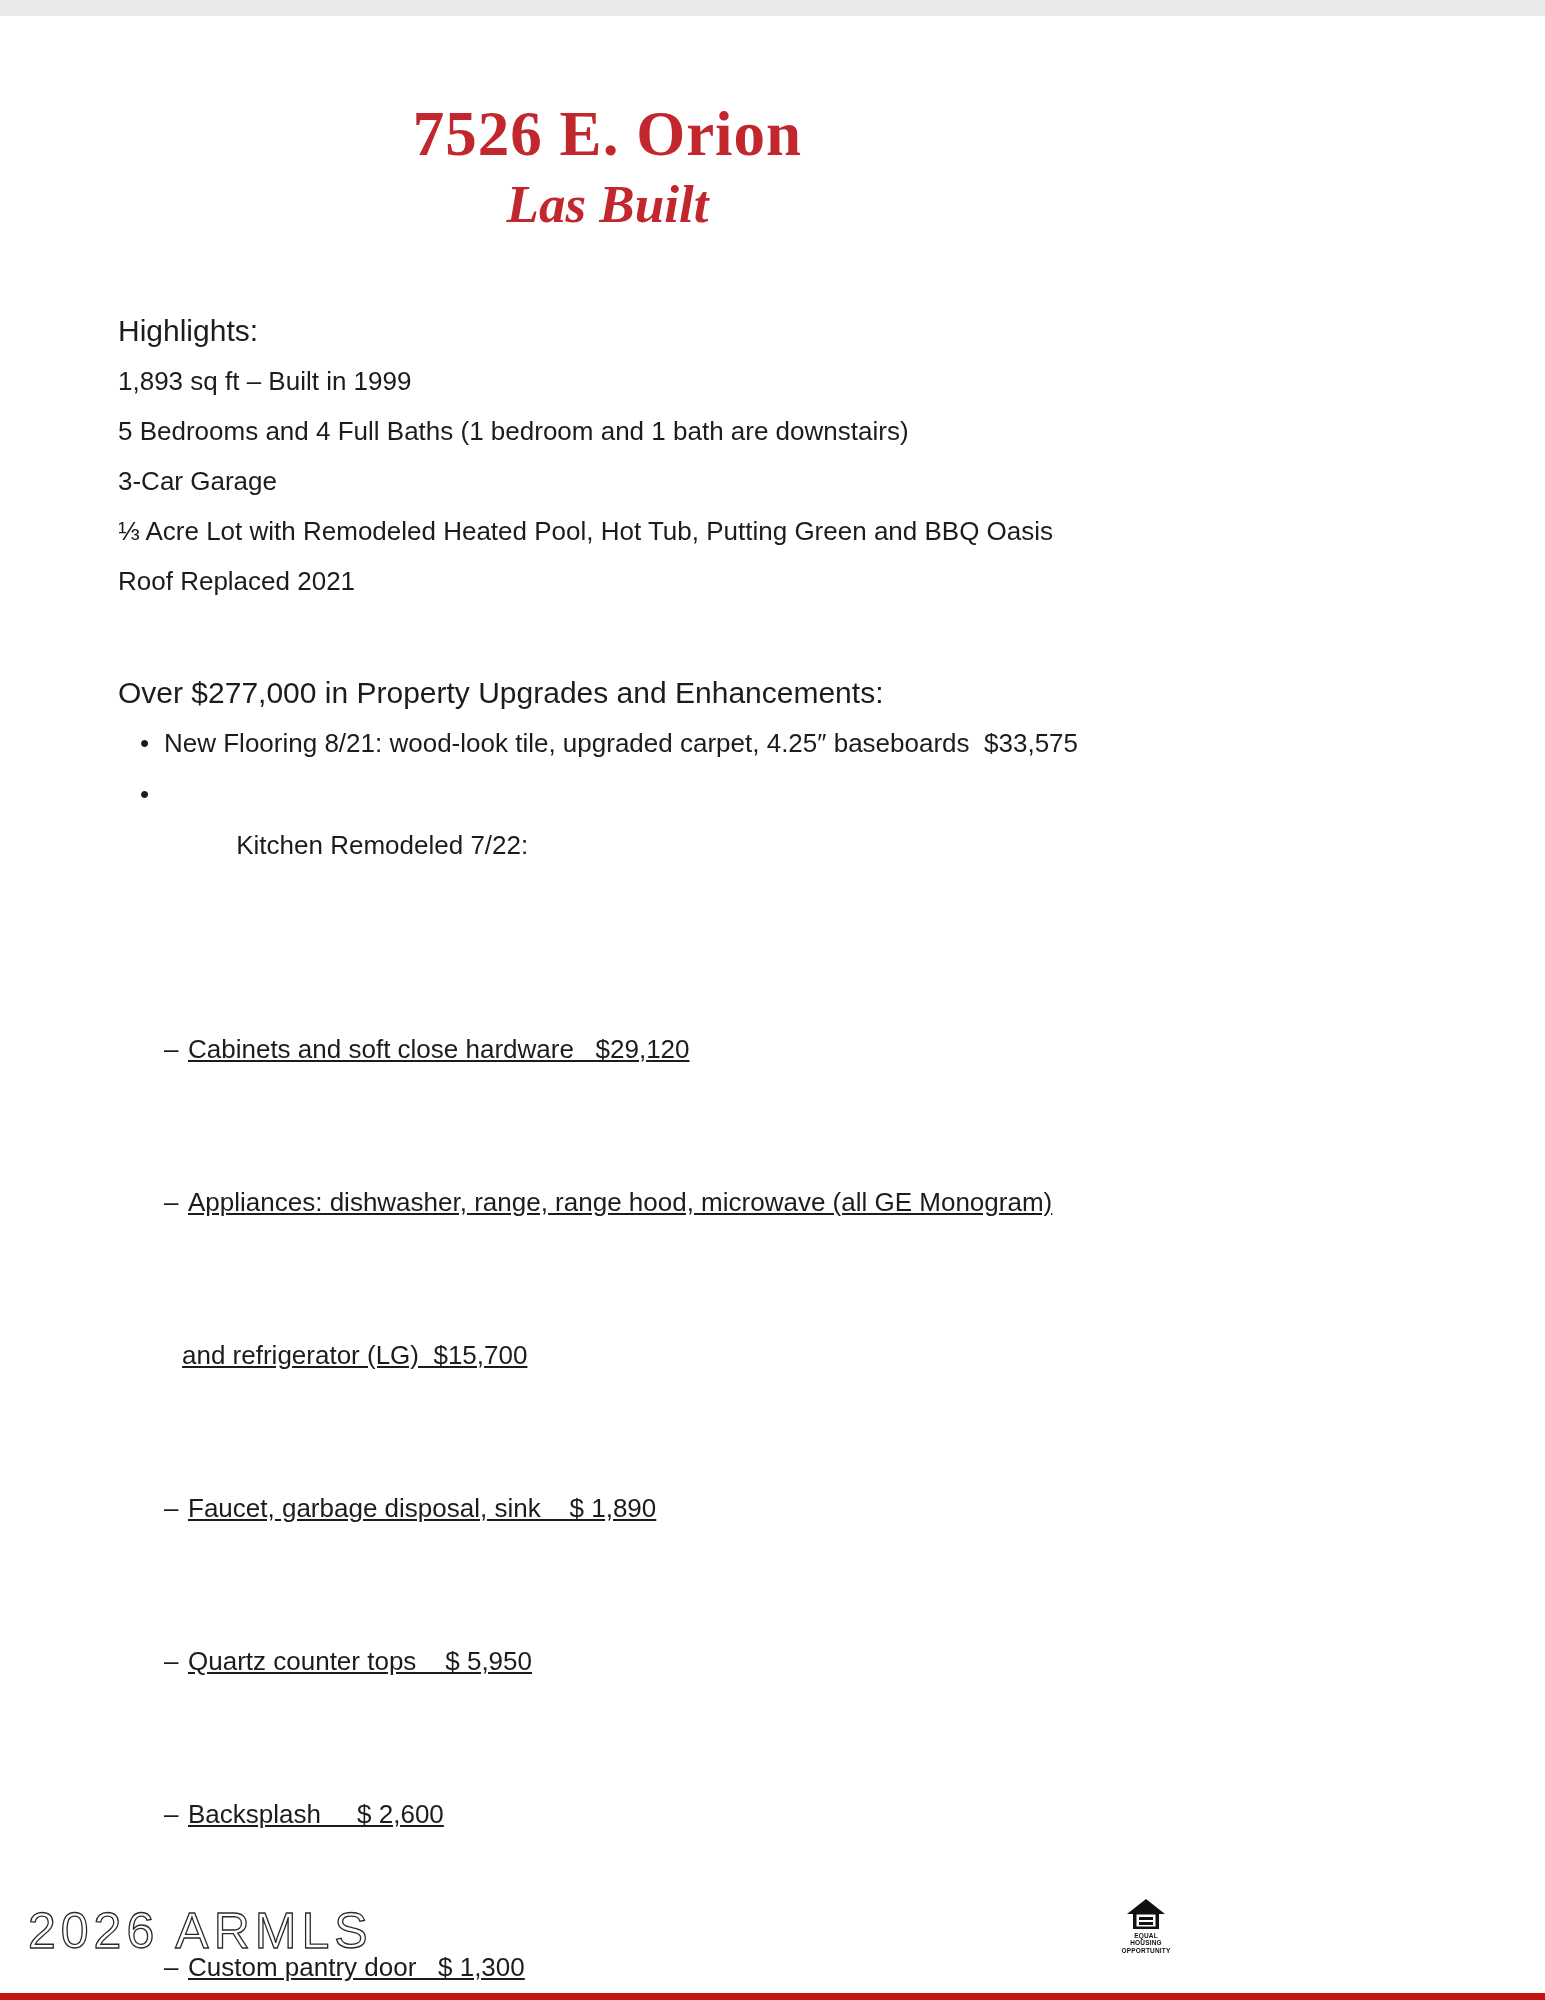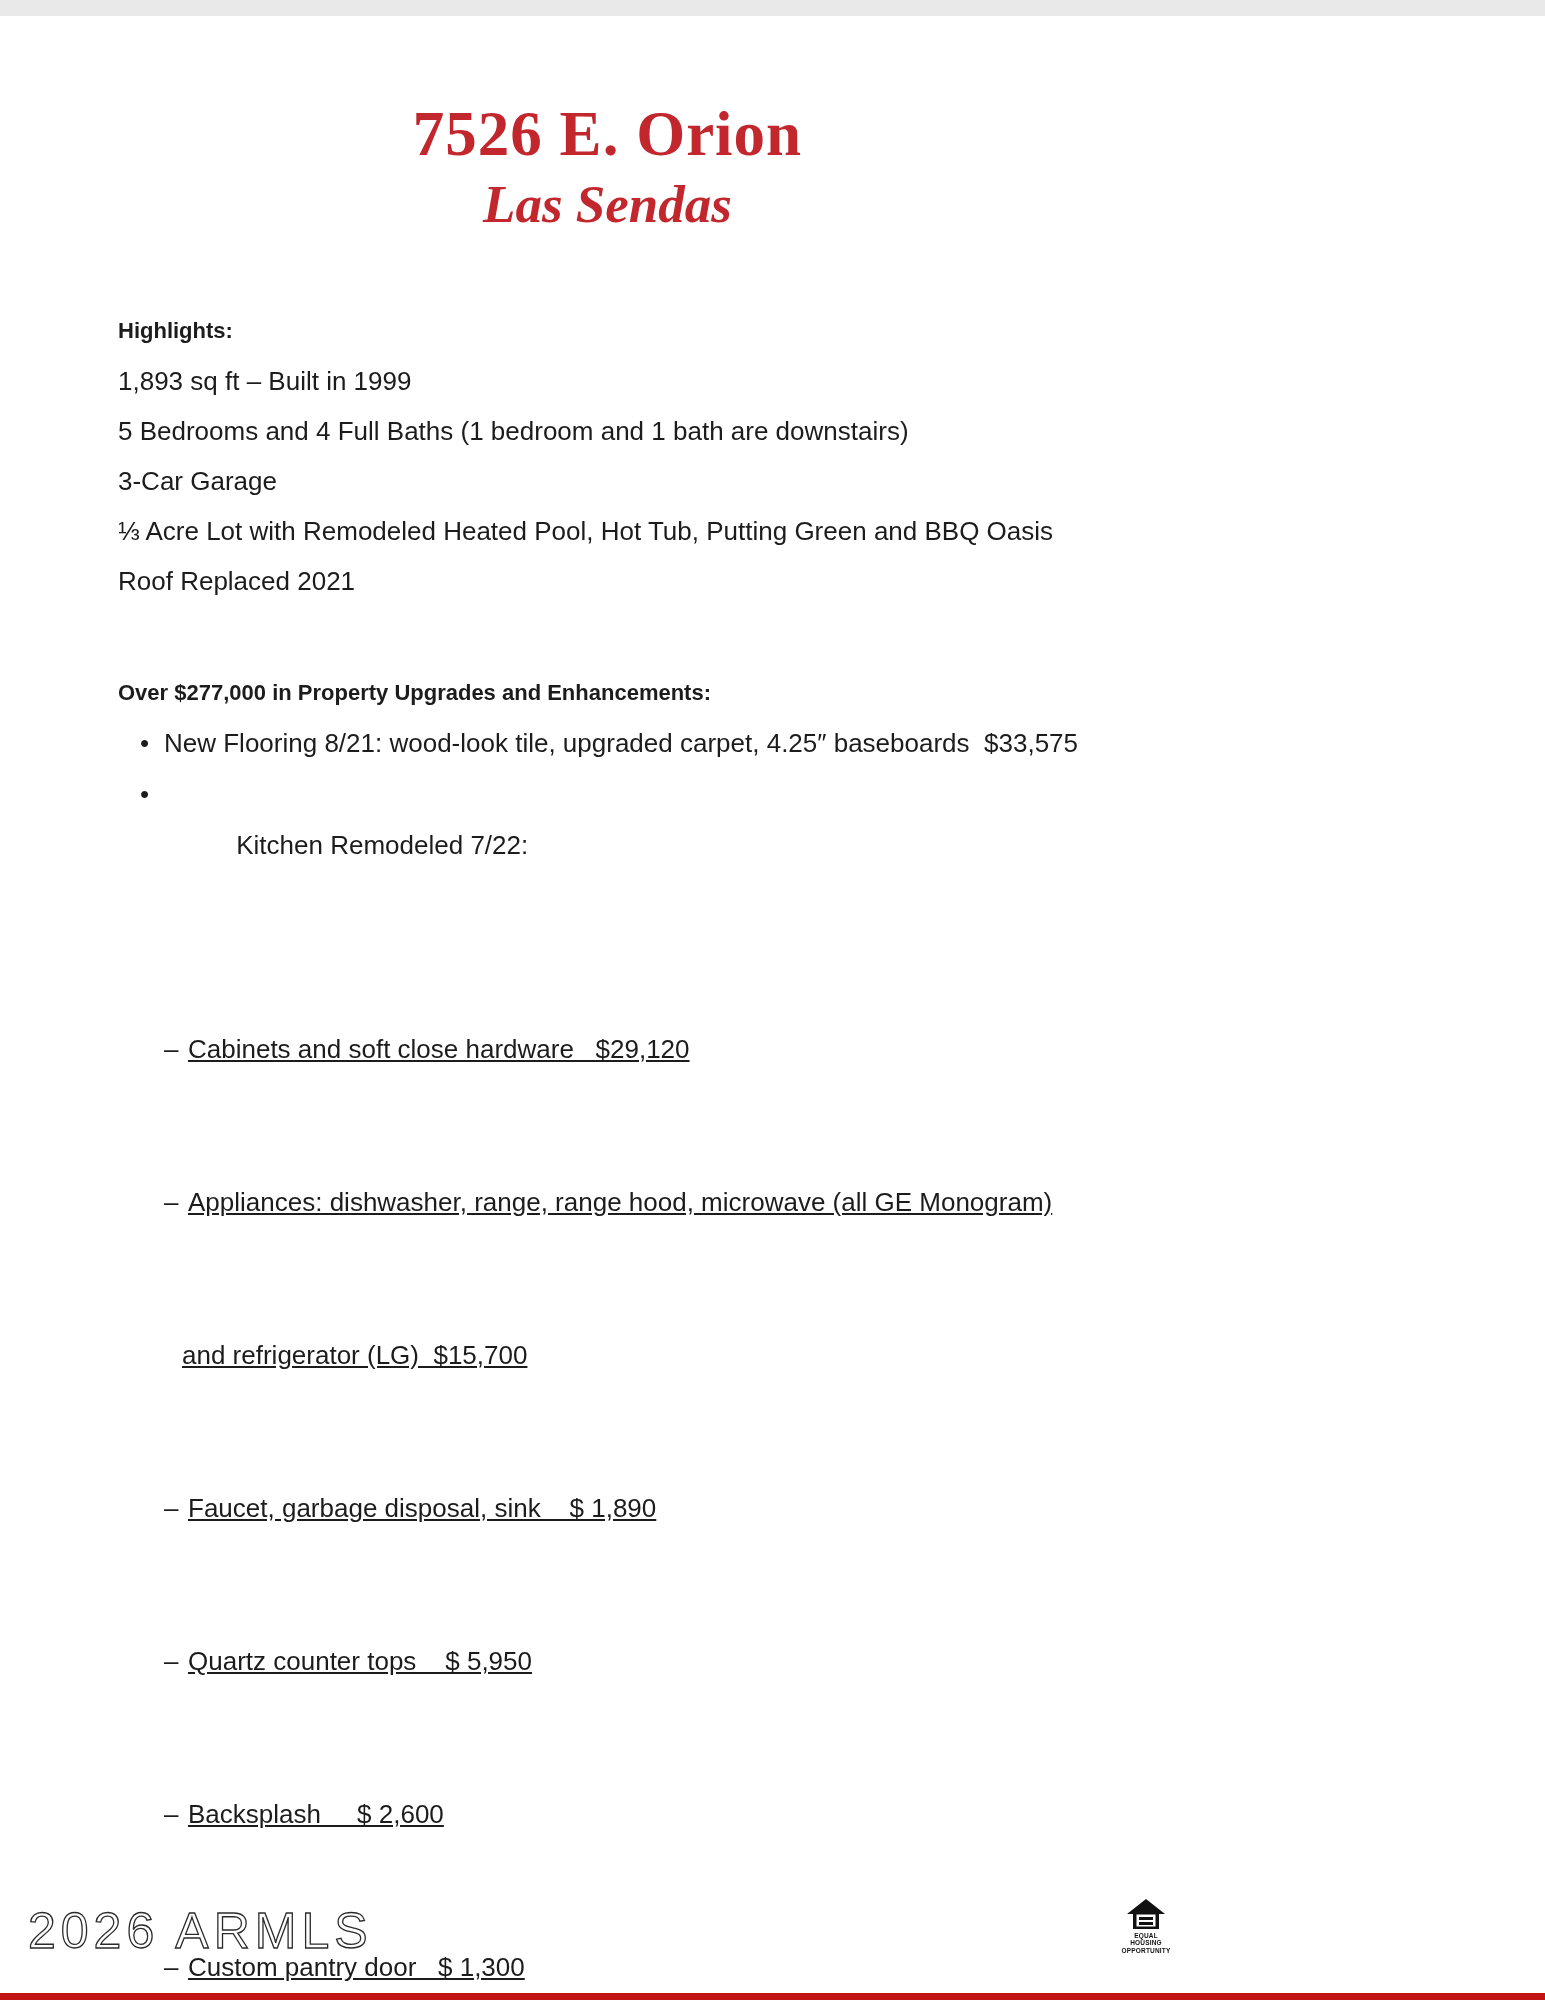--- a/index.html
+++ b/index.html
@@ -29,22 +29,22 @@
     font-size:53px;
     line-height:1.1;
     color:var(--accent,#c1272d);
     margin:6px 0 0 0;
   }
   .content{padding:0 118px;}
   .section{margin:0;}
   .section.highlights{margin-top:72px;}
   .section.upgrades{margin-top:62px;}
   .section-heading{
-    font-weight:bold;
-    font-size:22px;
+    font-weight:normal;
+    font-size:30px;
     line-height:50px;
     margin:0;
     white-space:pre-wrap;
   }
   .hl-line{
     font-size:26px;
     line-height:50px;
     margin:0;
     white-space:pre-wrap;
   }
@@ -111,21 +111,21 @@
     background:var(--bar,#c41313);
   }
 </style>
 </head>
 <body>
 
 <div class="page">
 
   <div class="header">
     <h1 class="title">7526 E. Orion</h1>
-    <h2 class="subtitle">Las Sendas</h2>
+    <h2 class="subtitle">Las Built</h2>
   </div>
 
   <div class="content">
 
     <div class="section highlights">
       <p class="section-heading">Highlights:</p>
       <p class="hl-line">1,893 sq ft – Built in 1999</p>
       <p class="hl-line">5 Bedrooms and 4 Full Baths (1 bedroom and 1 bath are downstairs)</p>
       <p class="hl-line">3-Car Garage</p>
       <p class="hl-line">⅓ Acre Lot with Remodeled Heated Pool, Hot Tub, Putting Green and BBQ Oasis</p>

